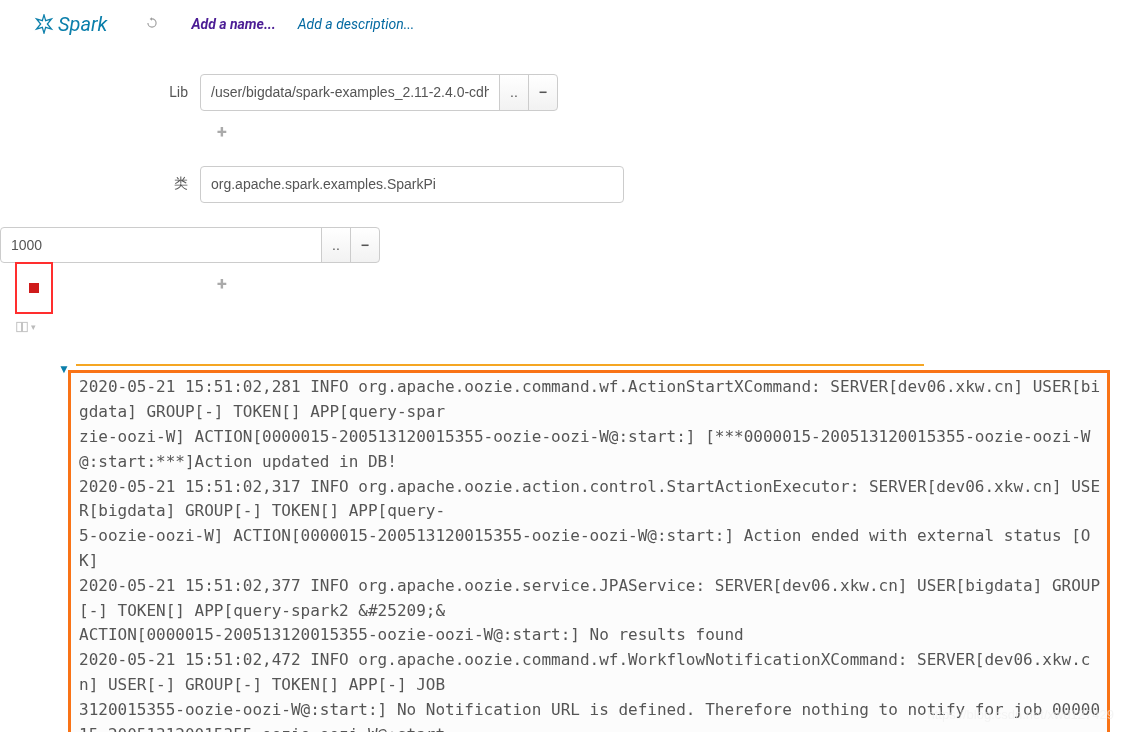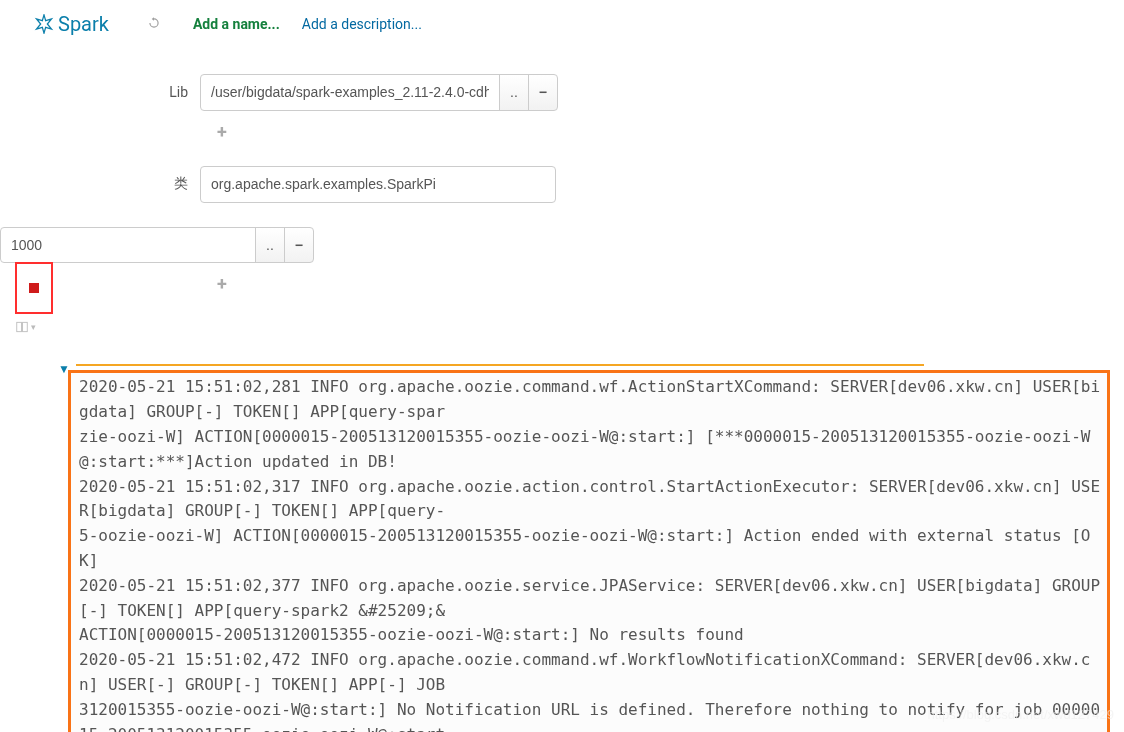--- a/index.html
+++ b/index.html
@@ -11,27 +11,28 @@
     width: 1124px;
     overflow: hidden;
   }
 
   
   .header {
     display: flex;
     align-items: center;
     padding: 12px 20px 14px 34px;
     gap: 10px;
+    font-style: italic;
   }
   .spark-logo { display: inline-flex; align-items: center; gap: 4px; }
   .spark-logo svg { width: 20px; height: 20px; }
   .spark-title { color: #0b7fab; font-size: 20px; font-weight: 400; }
   .undo-icon { margin-left: 28px; color: #9e9e9e; cursor: pointer; }
   .undo-icon svg { width: 14px; height: 14px; }
-  .add-name { margin-left: 22px; color: #15803d; font-weight: 700; font-size: 14px; }
+  .add-name { margin-left: 22px; color: #4c1d95; font-weight: 700; font-size: 14px; }
   .add-desc { margin-left: 12px; color: #0369a1; font-size: 14px; }
 
   
   .form-area { padding: 0 28px 0 0; }
   .form-row {
     display: flex;
     align-items: center;
     margin-top: 24px;
   }
   .form-row .label {
@@ -57,23 +58,23 @@
     font-size: 14px;
     color: #555;
     cursor: pointer;
     margin-left: -1px;
     line-height: 1.2;
   }
   .append-btn:first-of-type { border-radius: 0; }
   .append-btn:last-of-type { border-top-right-radius: 4px; border-bottom-right-radius: 4px; }
   .minus { font-weight: bold; }
 
-  .class-input { width: 356px; }
-
-  .param-input { width: 256px; border-top-right-radius: 0; border-bottom-right-radius: 0; }
+  .class-input { width: 424px; }
+
+  .param-input { width: 322px; border-top-right-radius: 0; border-bottom-right-radius: 0; }
 
   .plus-row { margin-top: 10px; margin-left: 212px; }
   .plus-icon {
     color: #aaa; font-size: 18px; font-weight: bold; cursor: pointer;
     width: 20px; display: inline-block; text-align: center;
   }
 
   
   .side-strip {
     position: absolute;

